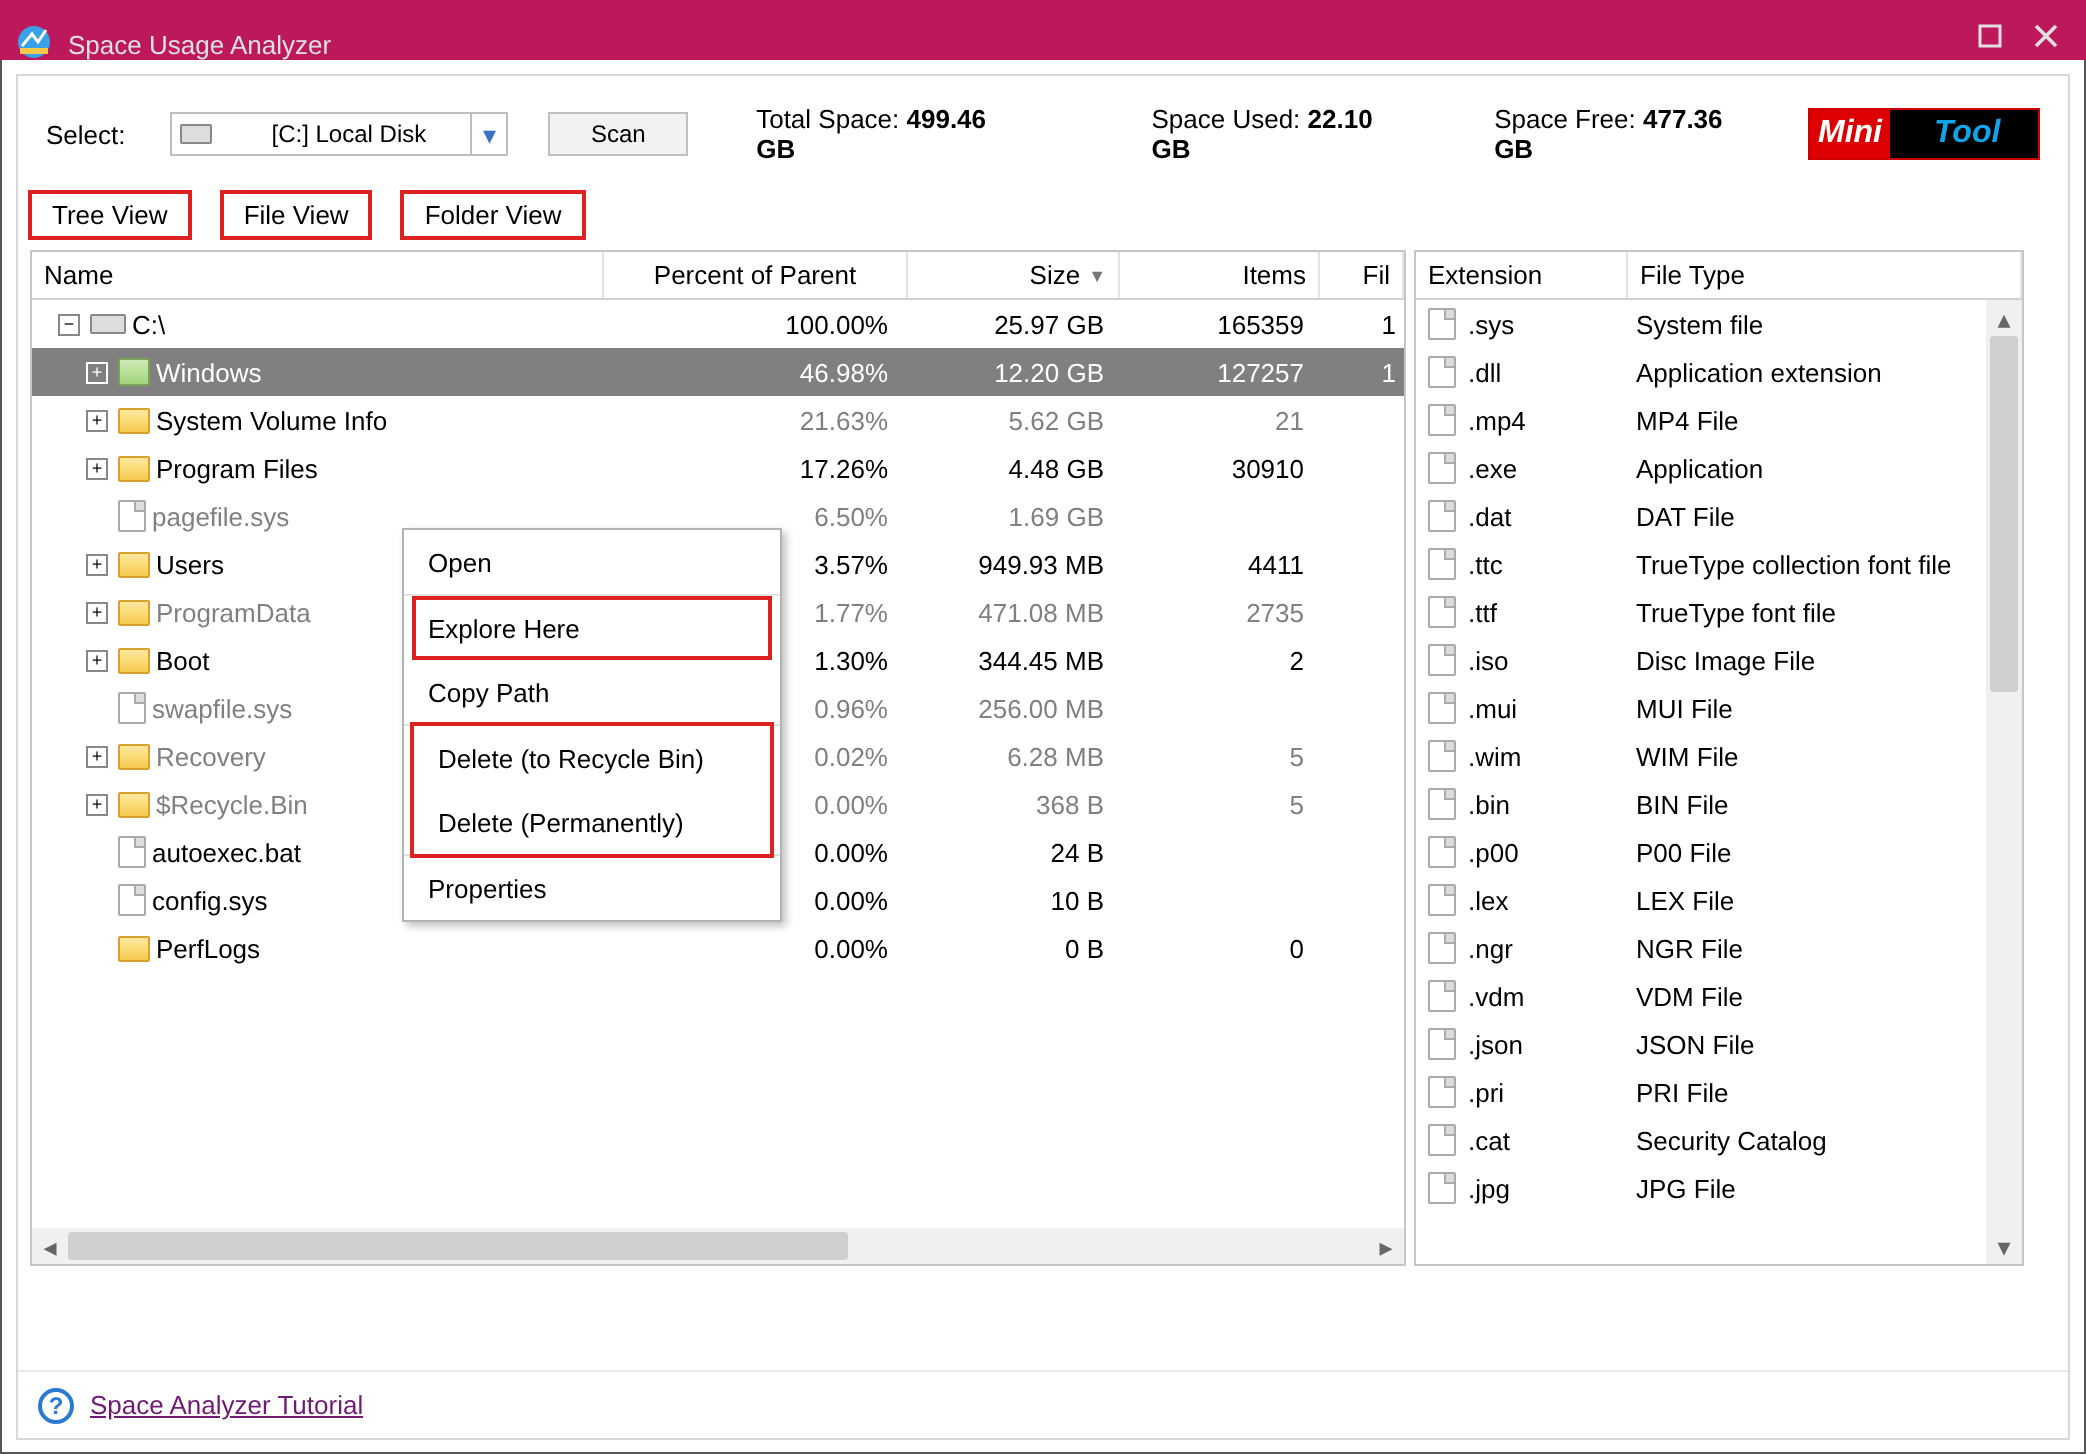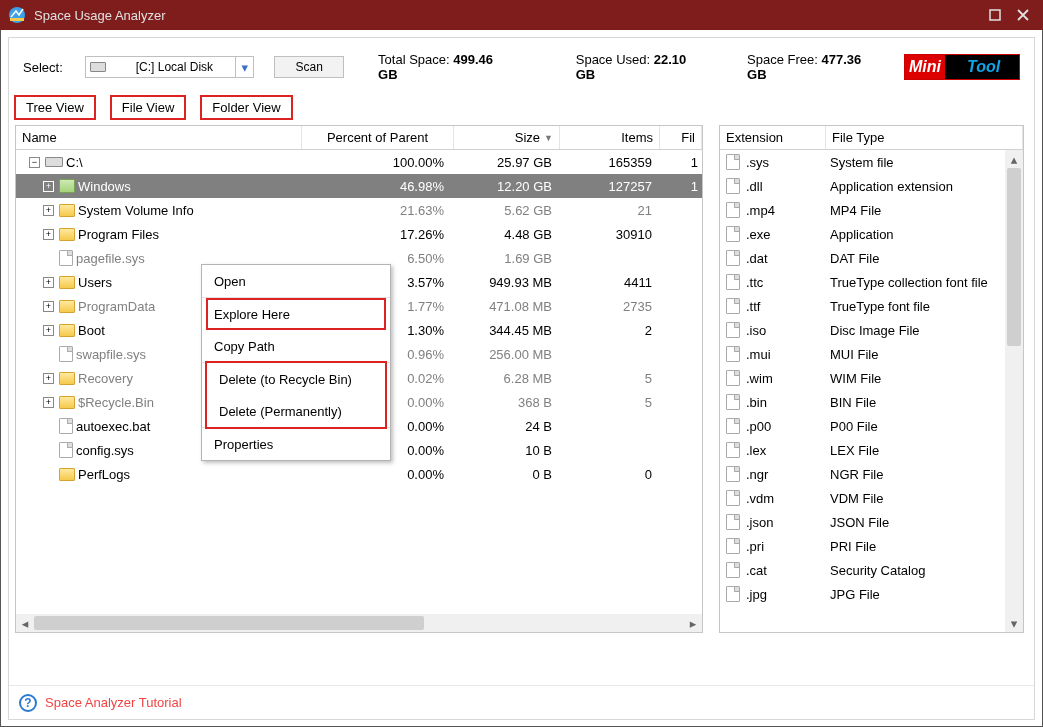--- a/index.html
+++ b/index.html
@@ -1,18 +1,18 @@
 <!DOCTYPE html>
 <html><head>
 <meta charset="utf-8">
 <style>
 * { margin: 0; padding: 0; box-sizing: border-box; font-family: "Segoe UI", Tahoma, sans-serif; font-size: 13px; }
 body { background: #fff; width: 1043px; height: 727px; overflow: hidden; position: relative; }
 
-.titlebar { background: #7f1d1d; height: 30px; display: flex; align-items: center; color: #e0e0e0; padding: 0 8px; }
+.titlebar { background: #be185d; height: 30px; display: flex; align-items: flex-end; color: #e0e0e0; padding: 0 8px; }
 .titlebar .icon { width: 18px; height: 18px; margin-right: 8px; }
 .titlebar .title { flex: 1; font-size: 13px; }
 .titlebar .winbtn { width: 24px; height: 24px; display: flex; align-items: center; justify-content: center; margin-left: 4px; cursor: default; }
 
 .content-outer { border: 1px solid #555; border-top: none; background: #fff; position: relative; height: 697px; padding: 1px;}
 .content-inner { border: 1px solid #d8d8d8; margin: 6px; padding: 0; height: 683px; position: relative; background:#fff;}
 
 .topbar { display: flex; align-items: center; padding: 14px 14px 10px 14px; gap: 20px; }
 .topbar .label { margin-right: 2px; }
 .drive-select { width: 170px; height: 22px; border: 1px solid #bfbfbf; display: flex; align-items: center; background:#fff; position:relative;}
@@ -23,21 +23,21 @@
 .stat { margin-left: 14px; }
 .stat b { font-weight: bold; }
 .brand { margin-left: auto; width: 116px; height: 26px; background: #000; color:#fff; font-weight:bold; display:flex; align-items:center; border:1px solid #c00; }
 .brand .mini { background:#d00; color:#fff; font-style:italic; padding:0 4px; font-size:16px; font-weight:bold; height:100%; display:flex; align-items:center; }
 .brand .tool { color:#0ea5e9; font-style:italic; padding:0 22px; font-size:16px; font-weight:bold;}
 
 .tabs { display:flex; gap:16px; padding: 4px 6px 0 6px; }
 .tab { padding: 3px 10px; border:1px solid #d0d0d0; background:#fff; font-size:13px;}
 .tab.red { outline: 2px solid #d22; outline-offset: -1px; }
 
-.panels { display:flex; gap:16px; padding:6px; }
+.panels { display:flex; gap:4px; padding:6px; }
 .treepanel { width: 688px; height: 508px; border:1px solid #c6c6c6; position:relative; background:#fff;}
 .extpanel { width: 305px; height: 508px; border:1px solid #c6c6c6; position:relative; background:#fff;}
 
 .colhead { display:flex; height:24px; border-bottom:1px solid #d0d0d0; background:#fff; font-size:13px; align-items:center; }
 .colhead > div { border-right:1px solid #e4e4e4; height:100%; display:flex; align-items:center; padding:0 6px; }
 .treepanel .c-name { width: 286px; }
 .treepanel .c-pct { width: 152px; justify-content:center;}
 .treepanel .c-size { width: 106px; justify-content:flex-end; gap:4px;}
 .treepanel .c-items { width: 100px; justify-content:flex-end;}
 .treepanel .c-files { flex:1; justify-content:flex-end;}
@@ -75,21 +75,21 @@
 .ext-row { display:flex; height:24px; align-items:center; }
 .ext-row .c-ext { width:106px; display:flex; align-items:center; gap:6px; padding-left:6px;}
 .ext-row .c-ftype { flex:1; padding-left:4px;}
 .extpanel .vscroll { position:absolute; right:0; top:24px; bottom:0; width:18px; background:#f0f0f0; display:flex; flex-direction:column; align-items:center;}
 .vscroll .varrow { height:18px; width:100%; display:flex; align-items:center; justify-content:center; color:#666;}
 .vscroll .vtrack { flex:1; width:100%; position:relative;}
 .vscroll .vthumb { position:absolute; top:0; left:2px; right:2px; height:40%; background:#cfcfcf; border-radius:2px;}
 
 .footer { position:absolute; left:0; right:0; bottom:0; height:34px; display:flex; align-items:center; padding:0 10px; gap:8px; border-top:1px solid #e8e8e8; background:#fff;}
 .help-icn { width:18px; height:18px; border-radius:50%; border:2px solid #2a7ad1; color:#2a7ad1; font-weight:bold; display:flex; align-items:center; justify-content:center; font-size:12px;}
-.footer a { color:#ef4444; cursor:default;}
+.footer a { color:#701a75; text-decoration:underline; cursor:default;}
 
 .context-menu { position:absolute; left:192px; top:226px; width:190px; background:#fff; border:1px solid #b4b4b4; box-shadow: 2px 2px 4px rgba(0,0,0,0.25); z-index:50;}
 .context-menu .mi { height:32px; display:flex; align-items:center; padding:0 12px; font-size:13px;}
 .context-menu .sep { height:1px; background:#e2e2e2; margin:0;}
 .redbox2 { outline:2px solid #d22; outline-offset:-1px; margin: 1px 5px; padding-left:7px !important; height:30px !important; }
 .redgroup { outline:2px solid #d22; margin: 0 5px; }
 .sort-icn { font-size:9px; color:#777;}
 </style>
 </head>
 <body>

